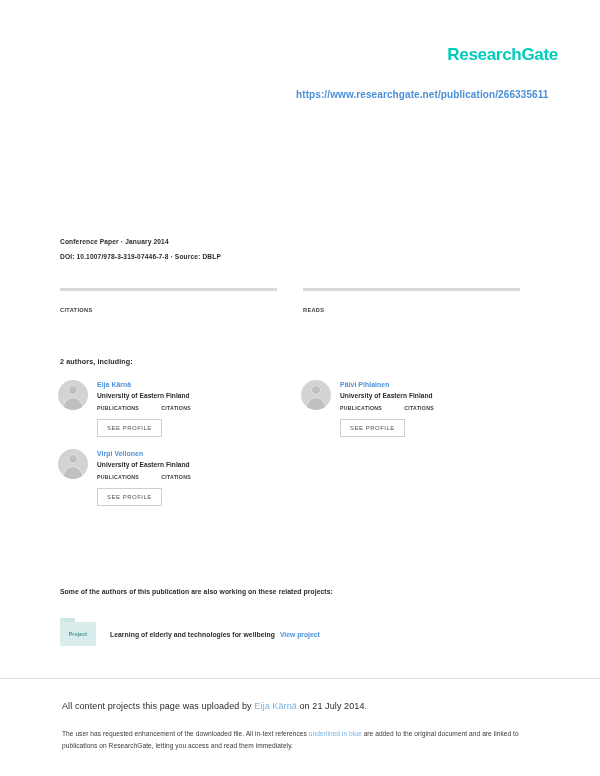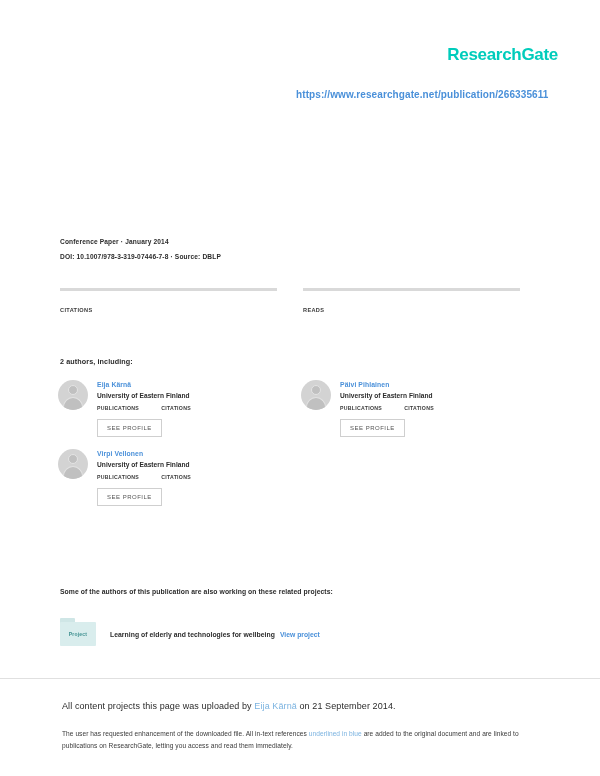--- a/index.html
+++ b/index.html
@@ -364,21 +364,21 @@
     <div>
       <span class="project-title">Learning of elderly and technologies for wellbeing</span><span class="project-link">View project</span>
     </div>
   </div>
 
   <div class="footer-divider"></div>
 
   <div class="footer-upload">
     <span>All content projects this page was uploaded by</span>
     <span class="uploader">Eija Kärnä</span>
-    <span>on 21 September 2014.</span>
+    <span>on 21 July 2014.</span>
   </div>
 
   <div class="footer-note">
     <span>The user has requested enhancement of the downloaded file. All in-text references</span>
     <span class="blue-ref">underlined in blue</span>
     <span>are added to the original document and are linked to publications on ResearchGate, letting you access and read them immediately.</span>
   </div>
 
 </div>
 

